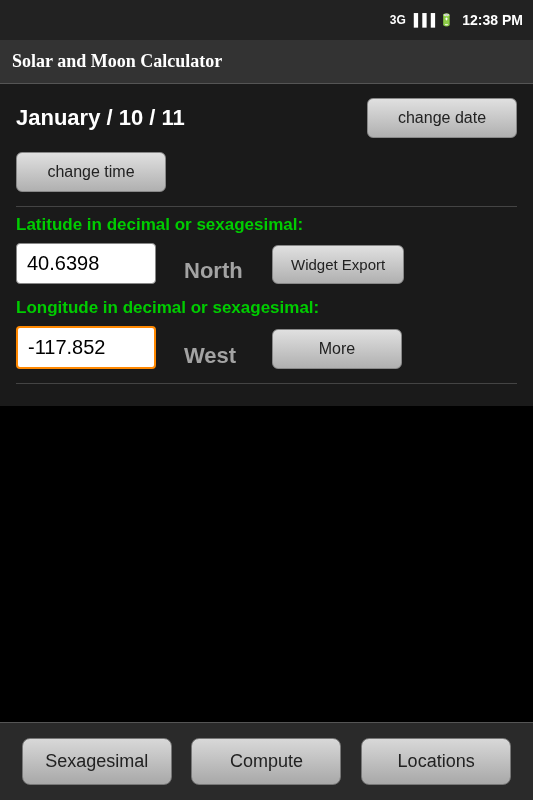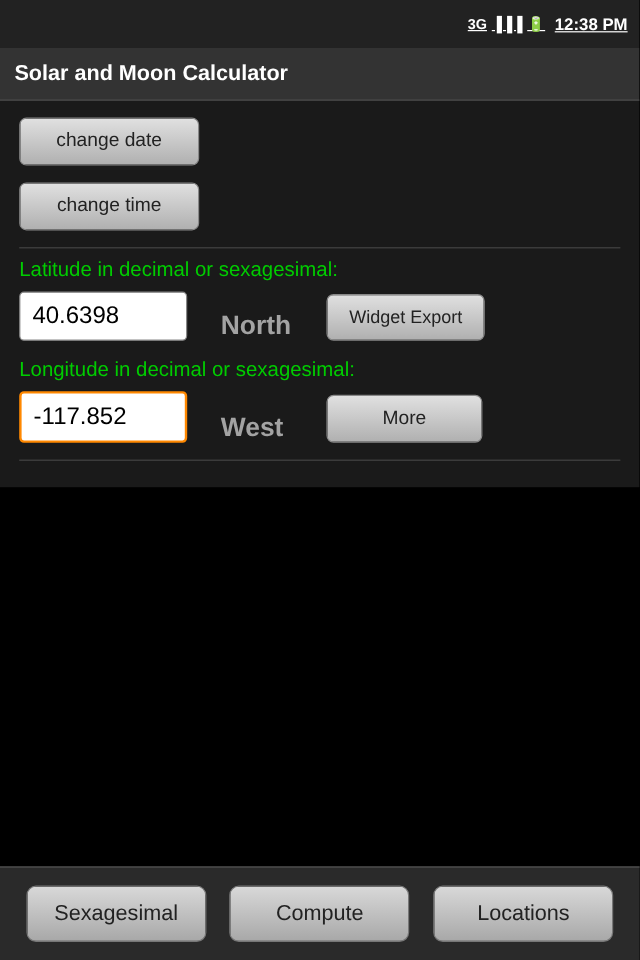--- a/index.html
+++ b/index.html
@@ -15,41 +15,41 @@
     .status-bar {
       background: #222;
       height: 40px;
       display: flex;
       align-items: center;
       justify-content: flex-end;
       padding: 17px 10px;
       color: #fff;
       font-size: 14px;
       font-weight: bold;
-      text-decoration: underline;
     }
     .status-icons {
       display: flex;
       align-items: center;
       gap: 4px;
       margin-right: 8px;
     }
     .status-icon {
       font-size: 12px;
       color: #fff;
     }
 
     
     .title-bar {
       background: #333;
       height: 44px;
       display: flex;
       align-items: center;
       padding: 0 12px;
       border-bottom: 1px solid #555;
+      font-family: Liberation Serif, serif;
     }
     .title-bar-text {
       color: #fff;
       font-size: 18px;
       font-weight: bold;
     }
 
     
     .main-content {
       background: #1a1a1a;
@@ -86,21 +86,21 @@
       cursor: pointer;
       font-weight: normal;
       min-width: 150px;
       text-align: center;
     }
 
     
     .section-label {
       color: #00cc00;
       font-size: 17px;
-      font-weight: normal;
+      font-weight: bold;
       margin-bottom: 8px;
     }
 
     
     .coord-row {
       display: flex;
       align-items: flex-end;
       gap: 28px;
       margin-bottom: 14px;
     }
@@ -234,20 +234,21 @@
   <span>12:38 PM</span>
 </div>
 
 <div class="title-bar">
   <span class="title-bar-text">Solar and Moon Calculator</span>
 </div>
 
 <div class="main-content">
 
   <div class="row">
+    <span class="date-label">January / 10 / 11</span>
     <button class="gray-button">change date</button>
   </div>
 
   <div class="row">
     <button class="gray-button">change time</button>
   </div>
 
   <div class="divider"></div>
 
   <div>

